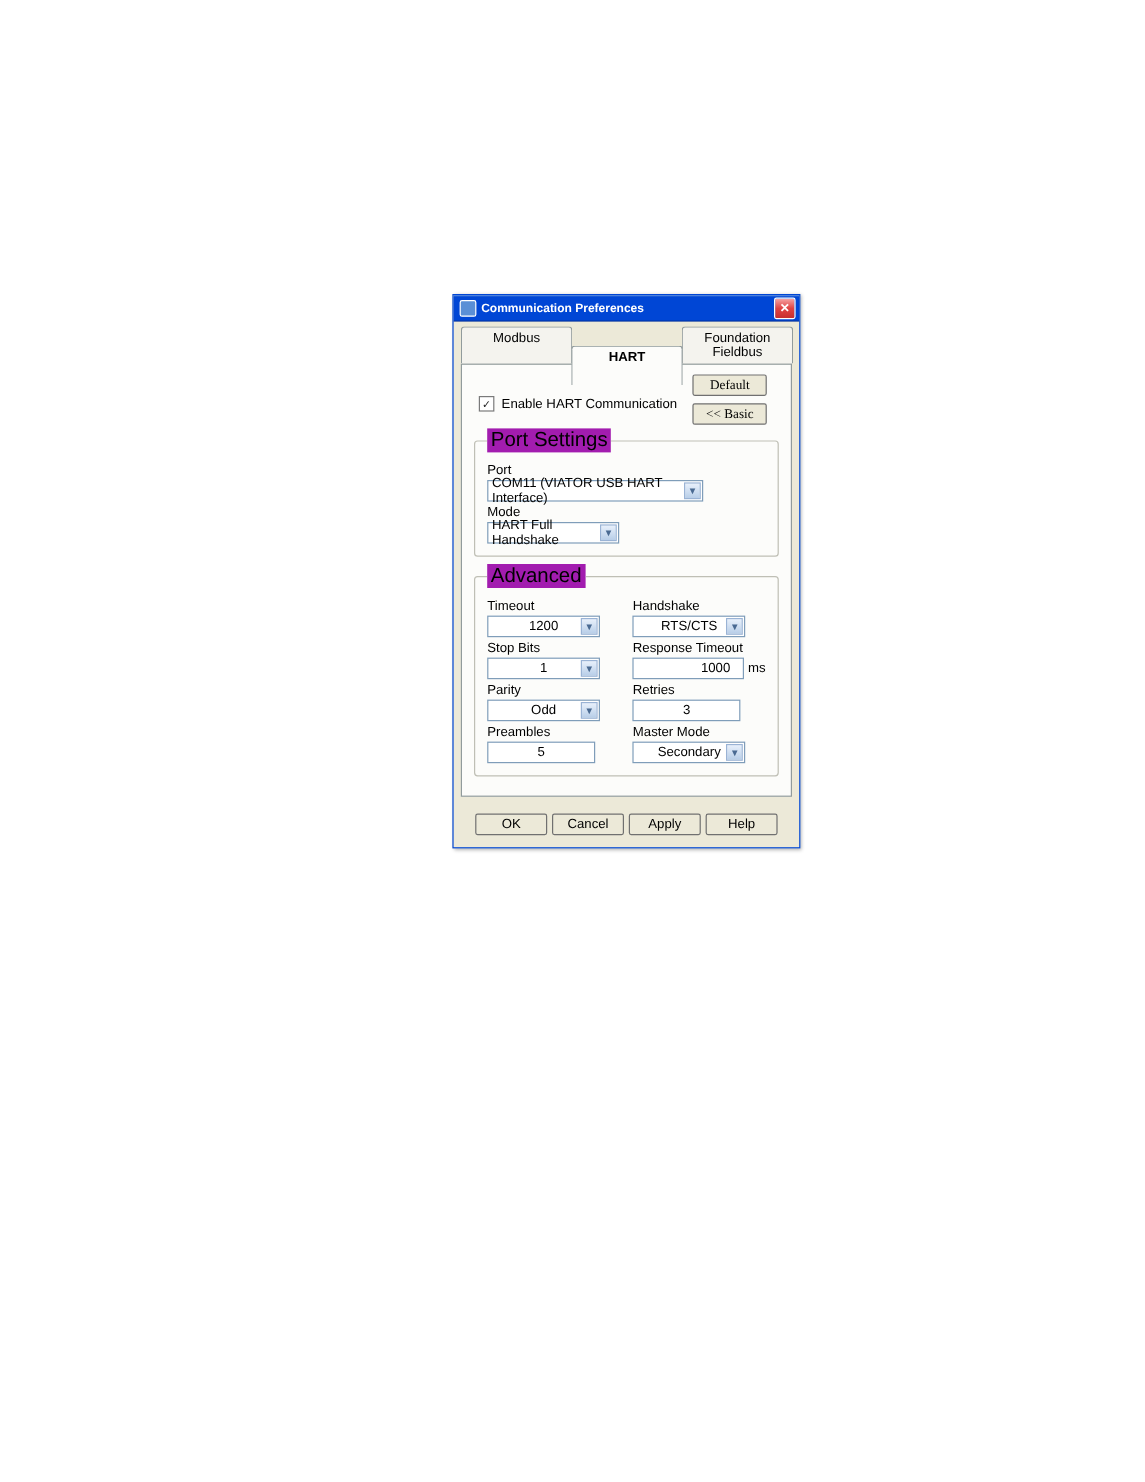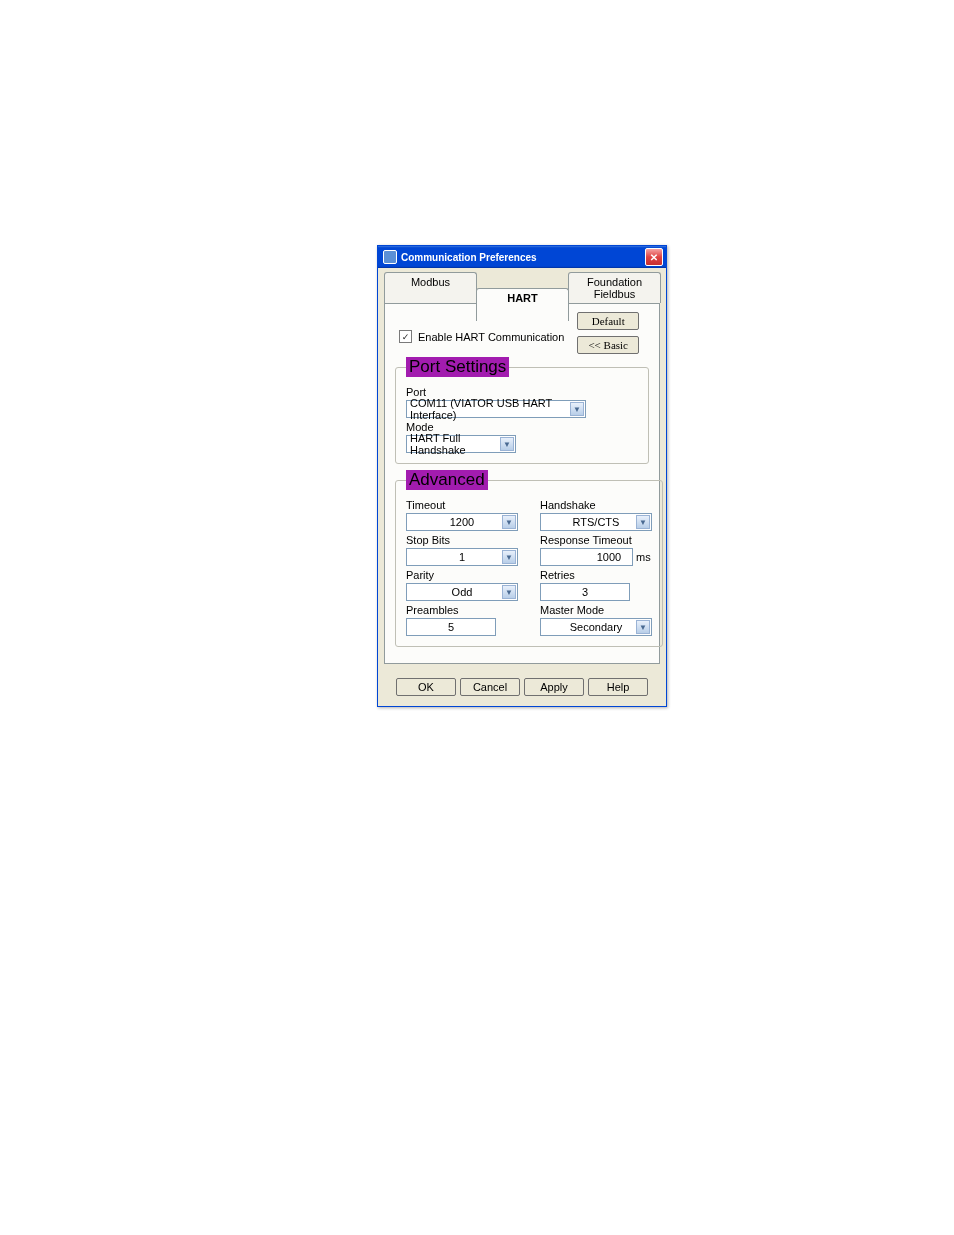--- a/index.html
+++ b/index.html
@@ -136,21 +136,21 @@
   .select .arrow {
     position: absolute; right: 1px; top: 1px;
     width: 14px; height: 14px;
     background: linear-gradient(to bottom,#e8f0fb,#b8cee8);
     border: 1px solid #9ab3d5;
     display: flex; align-items: center; justify-content: center;
     font-size: 8px; color: #4a6a92;
   }
   .select.w-port { width: 180px; }
   .select.w-modem { width: 110px; }
-  .select.w-small { width: 112px; }
+  .select.w-small { width: 94px; }
   .textfield.w-small { width: 90px; }
   .textfield.w-med { width: 93px; padding-left: 48px; }
   .adv-grid {
     display: grid;
     grid-template-columns: 1fr 1fr;
     column-gap: 22px;
     row-gap: 2px;
   }
   .adv-col { display: flex; flex-direction: column; }
   .unit { font-size: 11px; margin-left: 3px; }

